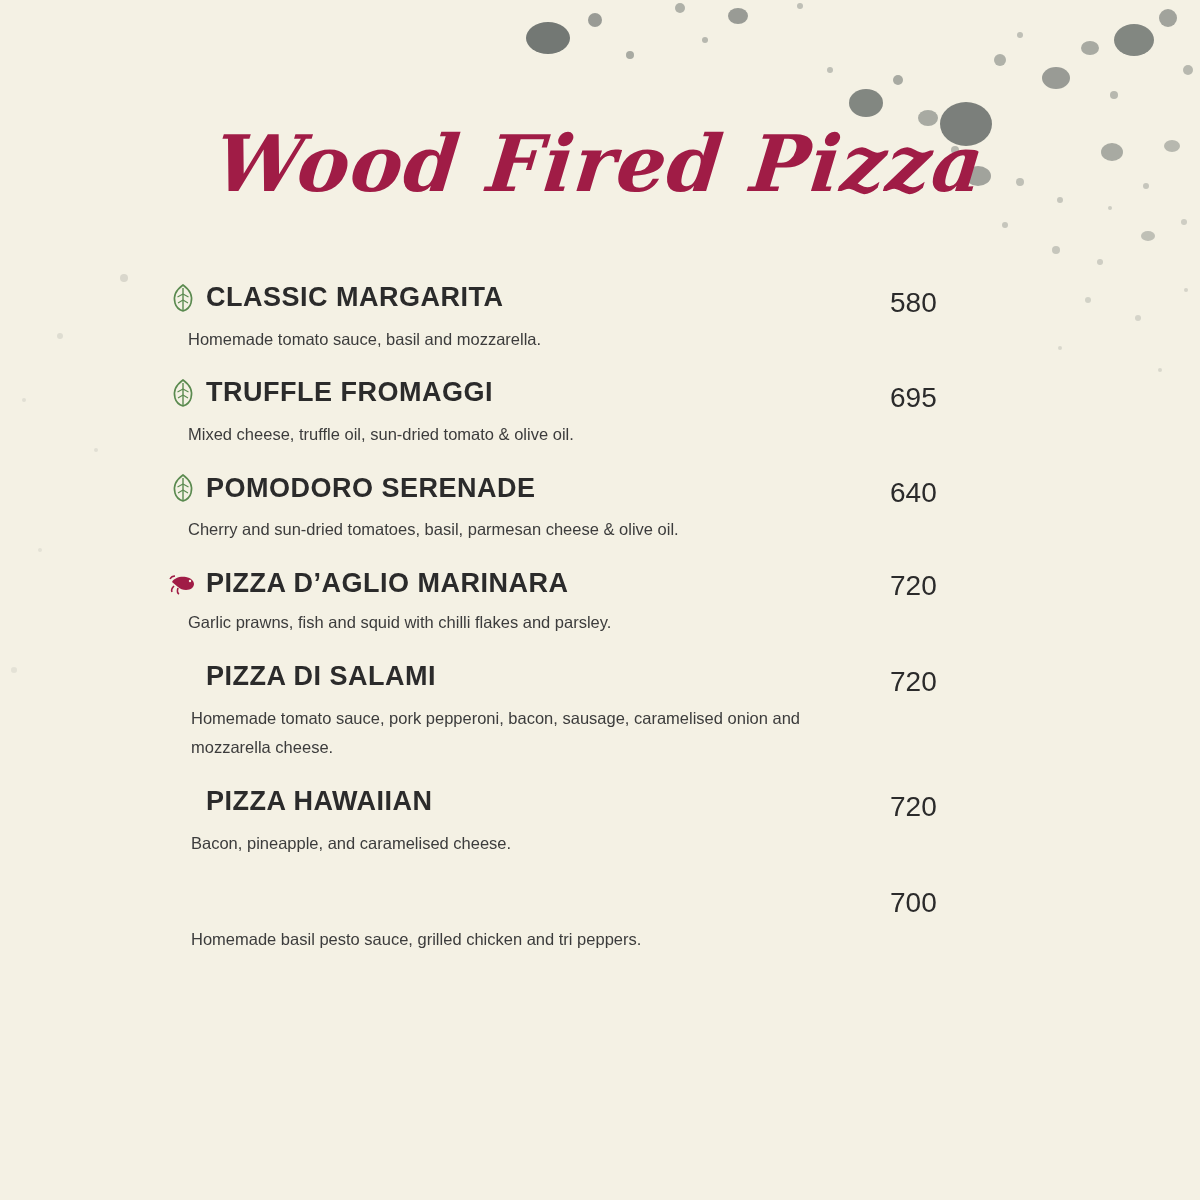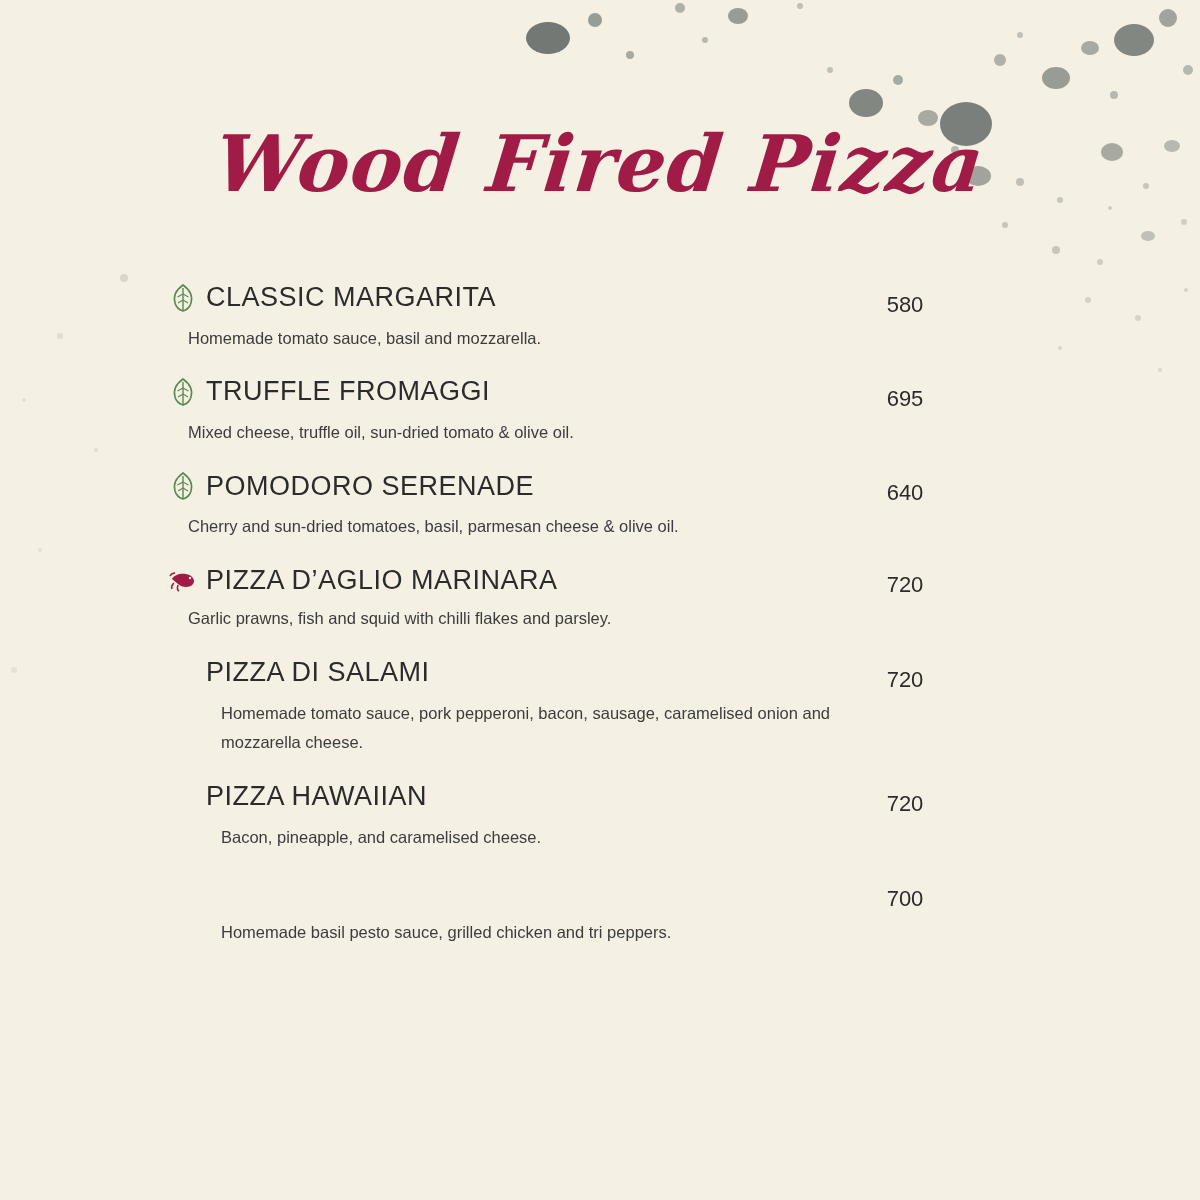--- a/index.html
+++ b/index.html
@@ -79,40 +79,40 @@
     height: 30px;
     display: flex;
     align-items: center;
     justify-content: center;
     flex: 0 0 30px;
   }
   .item-name {
     font-size: 27px;
     letter-spacing: 0.5px;
     color: #2b2b2b;
-    font-weight: 400;
+    font-weight: 700;
     white-space: nowrap;
   }
   .item-price {
-    font-size: 22px;
+    font-size: 28px;
     color: #2b2b2b;
     min-width: 70px;
-    text-align: center;
-    margin-right: 28px;
+    text-align: left;
+    margin-right: 8px;
   }
   .item-desc {
     margin-top: 6px;
     margin-left: 20px;
     font-size: 16.5px;
     color: #3c3c3c;
     line-height: 1.75;
     max-width: 640px;
   }
   .no-icon .item-desc {
-    margin-left: 53px;
+    margin-left: 23px;
   }
 </style>
 </head>
 <body>
 
 <div class="splatter">
   <svg width="700" height="400" viewBox="0 0 700 400" xmlns="http://www.w3.org/2000/svg">
     <g fill="#5c6360">
       <ellipse cx="48" cy="38" rx="22" ry="16" opacity="0.85"></ellipse>
       <circle cx="95" cy="20" r="7" opacity="0.6"></circle>

